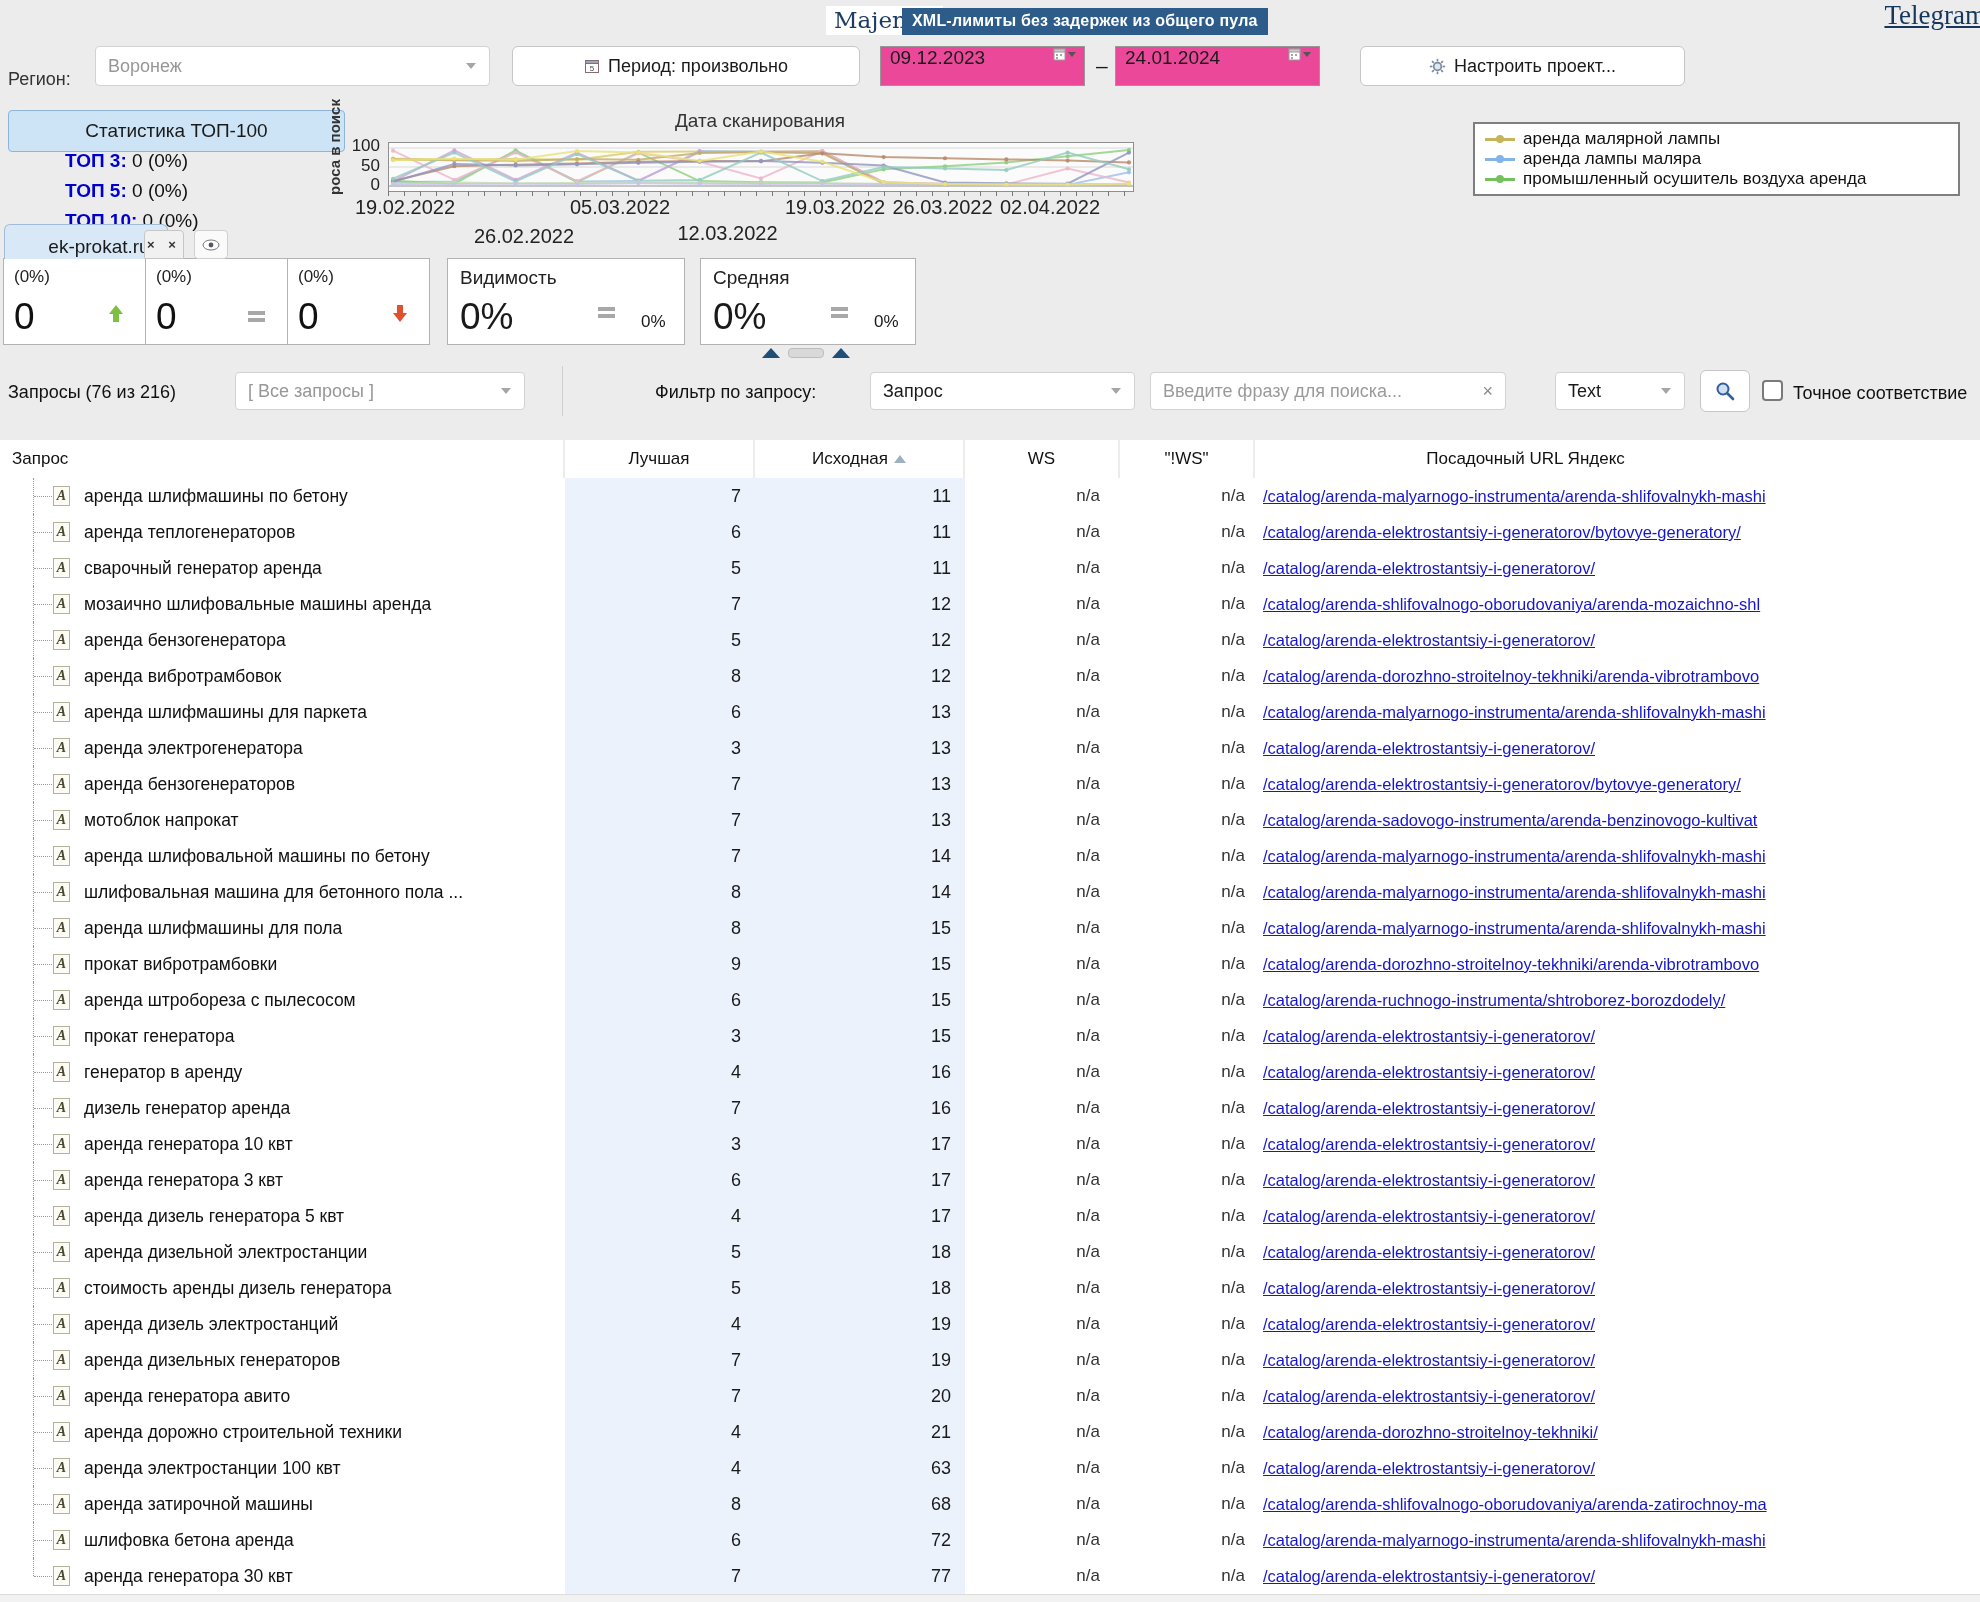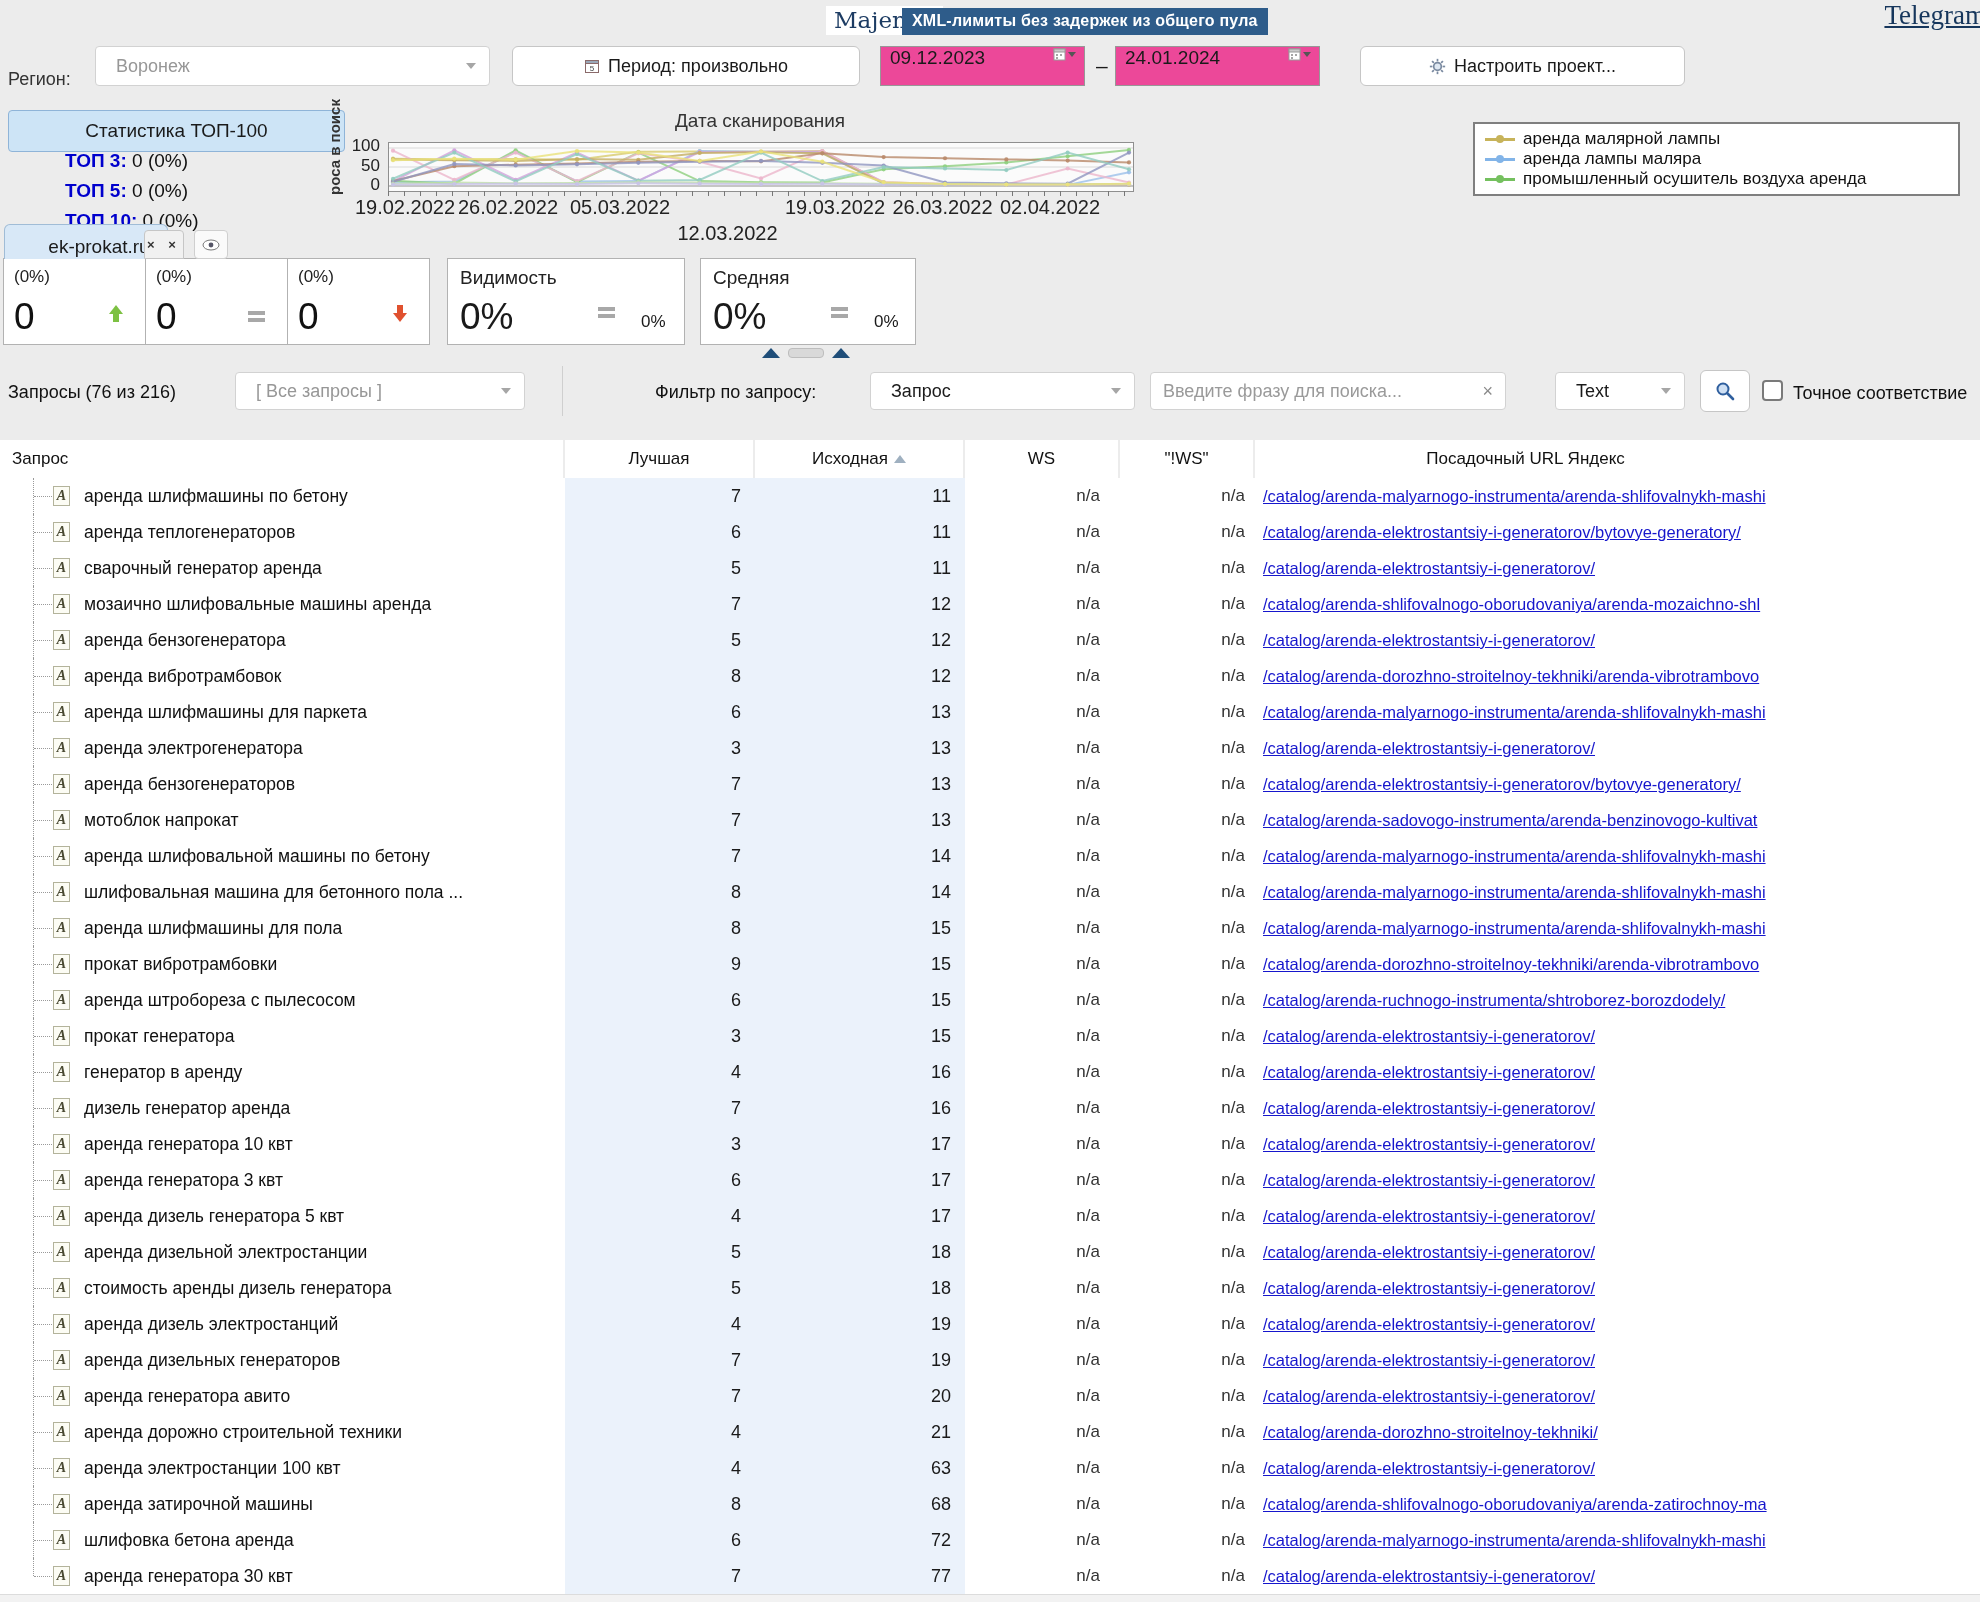--- a/index.html
+++ b/index.html
@@ -9,21 +9,21 @@
 
   
   .logo{left:826px;top:6px;font-family:"DejaVu Serif",serif;font-size:23px;color:#1d3c63;background:#fff;padding:1px 6px 2px 8px;}
   .logo .chev{color:#2e5c8a;font-size:18px;}
   .banner{left:902px;top:8px;background:#2e5c8a;color:#fff;font-weight:bold;font-size:16px;padding:4px 10px 5px;letter-spacing:.2px;}
   .tg{right:-6px;top:0px;font-family:"Liberation Serif",serif;font-size:27px;color:#16365c;text-decoration:underline;white-space:nowrap;}
 
   
   .lbl{font-size:18px;color:#333;}
   .dd{background:#fff;border:1px solid #d2d2d2;border-radius:4px;display:flex;align-items:center;box-sizing:border-box;}
-  .dd .txt{padding-left:20px;font-size:18px;}
+  .dd .txt{padding-left:12px;font-size:18px;}
   .dd .gray{color:#979797;}
   .chevron{margin-left:auto;margin-right:13px;width:0;height:0;border-left:5px solid transparent;border-right:5px solid transparent;border-top:6px solid #a6a6a6;}
   .btn{background:#fff;border:1px solid #c6c6c6;border-radius:6px;display:flex;align-items:center;justify-content:center;font-size:18px;box-sizing:border-box;cursor:default;}
   .datefield{background:#ec4899;border:1px solid #979797;display:flex;align-items:flex-start;font-size:19px;box-sizing:border-box;}
   .datefield .val{padding-left:9px;}
   .datefield .cal{margin-left:auto;margin-right:8px;display:flex;align-items:center;gap:2px;}
   .dtri{width:0;height:0;border-left:4px solid transparent;border-right:4px solid transparent;border-top:5px solid #555;}
 
   
   .btn-top100{left:8px;top:110px;width:335px;height:40px;background:#cde4f6;border:1px solid #8fb4d8;border-radius:4px;
@@ -407,21 +407,21 @@
         <circle cx="494.6666666666667" cy="39.2" r="2.1" fill="#eae27a" opacity="0.9"></circle>
         <circle cx="556" cy="41.1" r="2.1" fill="#eae27a" opacity="0.9"></circle>
         <circle cx="617.3333333333334" cy="41.480000000000004" r="2.1" fill="#eae27a" opacity="0.9"></circle>
         <circle cx="678.6666666666667" cy="41.480000000000004" r="2.1" fill="#eae27a" opacity="0.9"></circle>
         <circle cx="740" cy="40.72" r="2.1" fill="#eae27a" opacity="0.9"></circle>
       </svg>
   </div>
   <div class="abs xticks"></div>
   <div id="xlabels">
       <div class="abs xlab" style="left: 405px;">19.02.2022</div>
-      <div class="abs xlab" style="left: 508px;">26.02.2022</div>
+      <div class="abs xlab" style="left: 524px; margin-top: 29px;">26.02.2022</div>
       <div class="abs xlab" style="left: 620px;">05.03.2022</div>
       <div class="abs xlab" style="left: 727.5px; margin-top: 26px;">12.03.2022</div>
       <div class="abs xlab" style="left: 835px;">19.03.2022</div>
       <div class="abs xlab" style="left: 942.5px;">26.03.2022</div>
       <div class="abs xlab" style="left: 1050px;">02.04.2022</div>
     </div>
   <div class="abs legend" id="legend">
       <div class="li">
         <span class="mk" style="background: rgb(199, 179, 90);">
           <i style="background: rgb(199, 179, 90);"></i>

